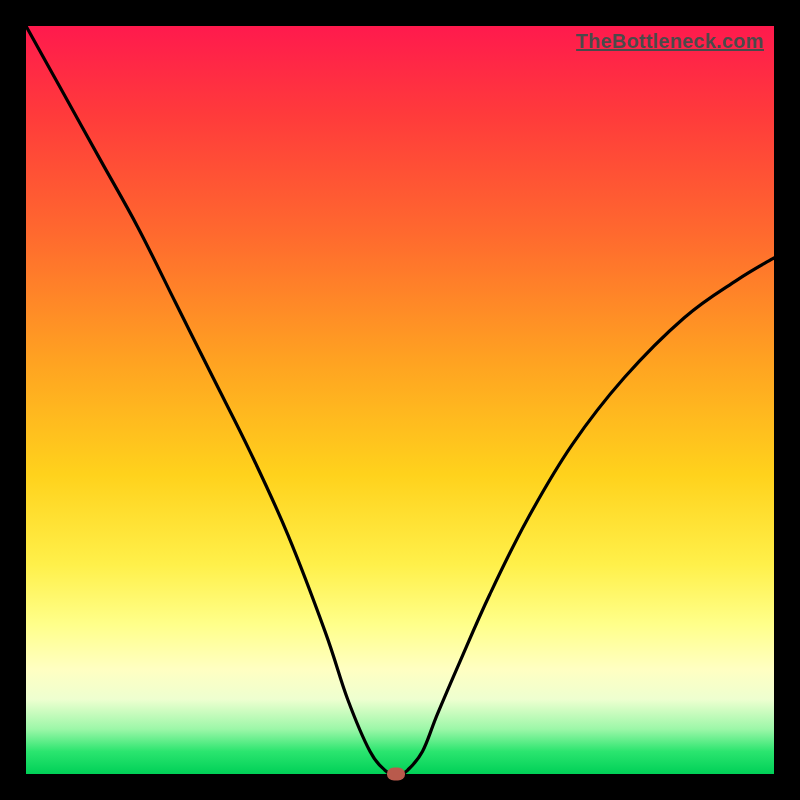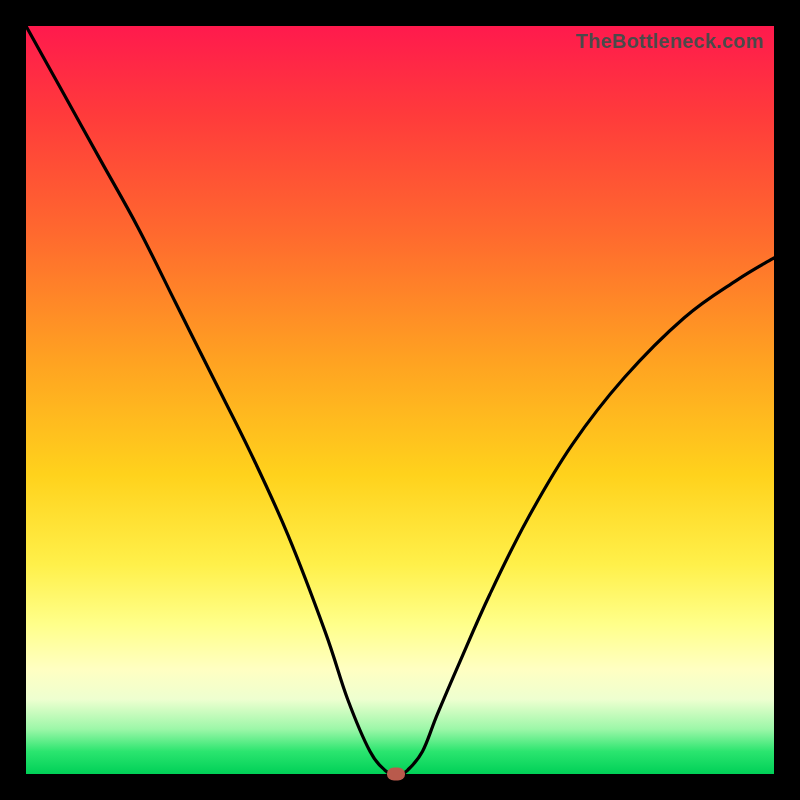--- a/index.html
+++ b/index.html
@@ -33,20 +33,21 @@
   .watermark {
     position: absolute;
     top: 4px;
     right: 10px;
     font-family: Arial, Helvetica, sans-serif;
     font-size: 20px;
     font-weight: 600;
     color: #4a4a4a;
     letter-spacing: 0.2px;
     user-select: none;
+    text-decoration: underline;
   }
   svg.curve {
     position: absolute;
     left: 0; top: 0;
     width: 748px;
     height: 748px;
     overflow: visible;
   }
   .marker {
     position: absolute;

